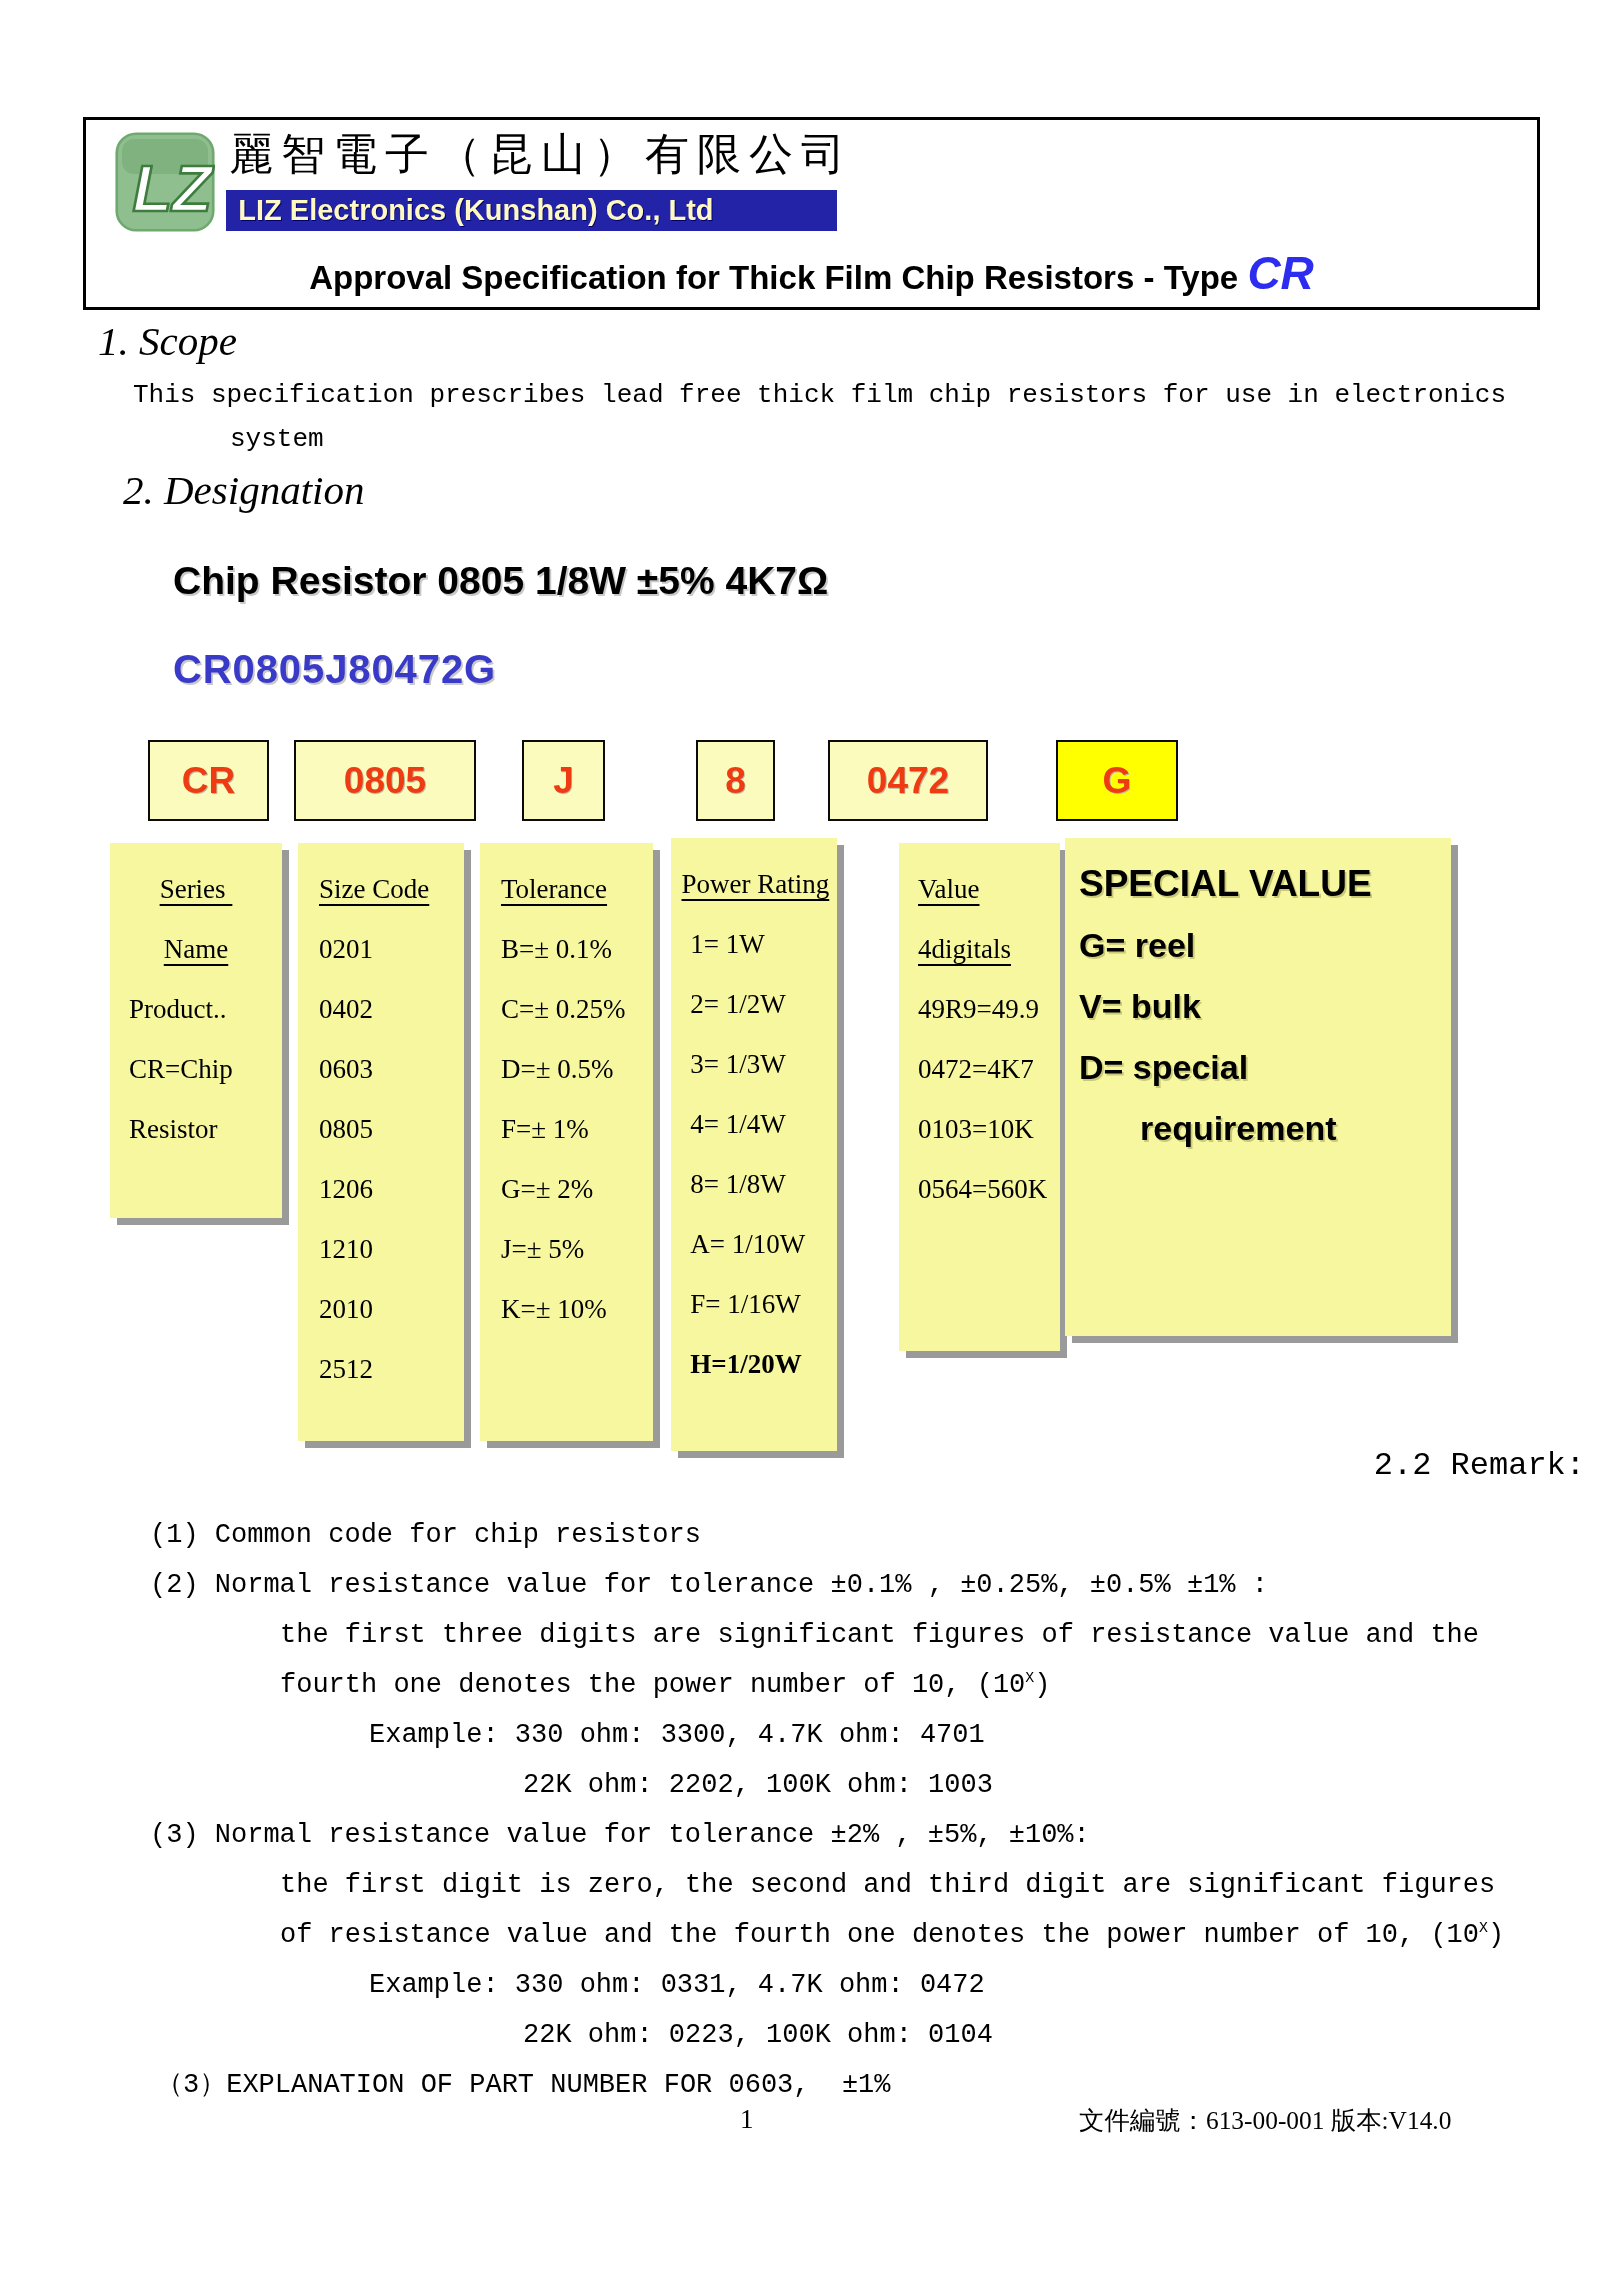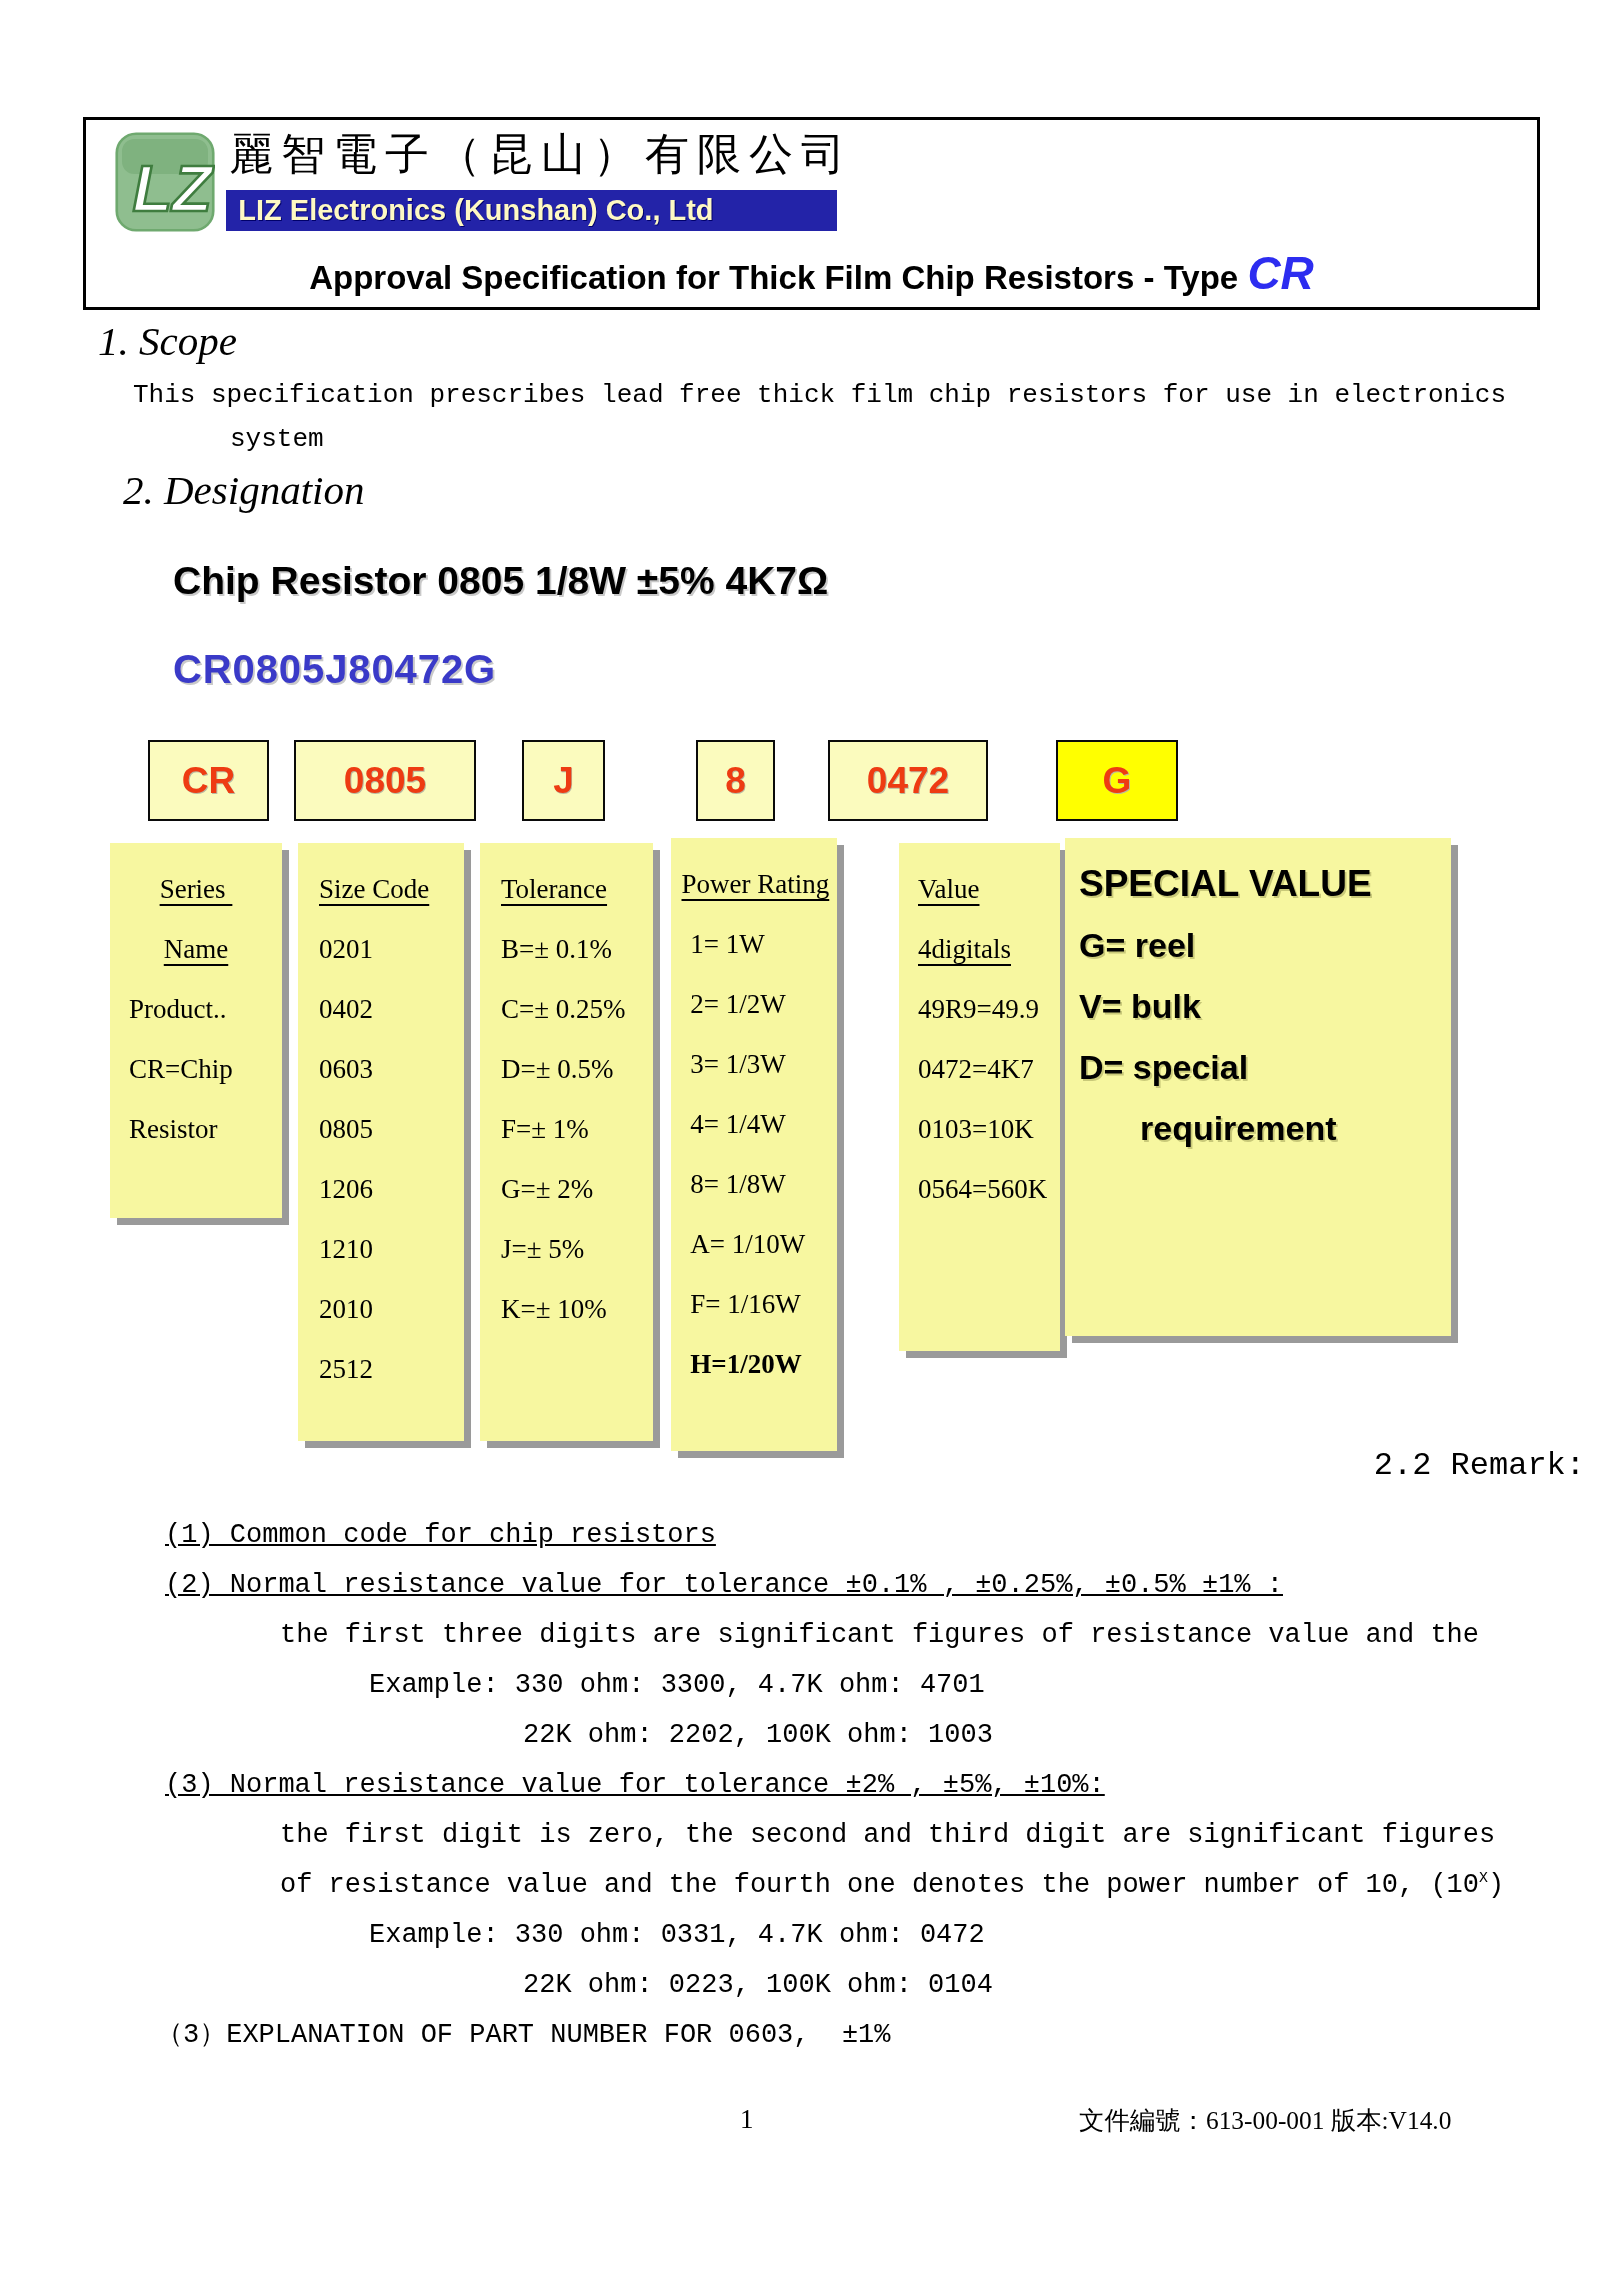--- a/index.html
+++ b/index.html
@@ -69,21 +69,21 @@
   .special-title{font-size:37px;height:61px;line-height:56px;text-shadow:1.8px 1.8px 0 #c9c979;white-space:pre;}
   .panel-special-value .panel-item{font-size:34px;height:61px;line-height:56px;
                                    text-shadow:1.8px 1.8px 0 #c9c979;}
   .panel-special-value .panel-item:last-child{padding-left:61px;}
 
   
   .remark{position:absolute;left:96px;top:1447px;width:1489px;
           font-family:"Liberation Mono",monospace;font-size:27px;}
   .remark-heading{font-size:32px;height:66px;white-space:pre;text-align:right;}
   .r-line{height:50px;line-height:44px;white-space:pre;}
-  .r-ind-1{margin-left:69px;text-decoration:underline;}
+  .r-ind-1{margin-left:54px;}
   .r-ind-2{margin-left:184px;}
   .r-ind-3{margin-left:273px;}
   .r-ind-4{margin-left:427px;}
   .r-ind-5{margin-left:60px;}
   .r-sup{vertical-align:super;font-size:0.55em;line-height:0;}
 
   
   .footer-page{position:absolute;left:740px;top:2104px;font-size:27px;
                font-family:"Liberation Serif",serif;}
   .footer-doc{position:absolute;left:1079px;top:2104px;font-size:25.4px;
@@ -177,20 +177,21 @@
       <div class="panel-item">D= special</div>
       <div class="panel-item">requirement</div>
     </div>
   </div>
 
 <div class="remark" id="remark">
   <div class="remark-heading">2.2 Remark:</div>
 <div class="r-line r-ind-1">(1) Common code for chip resistors</div>
     <div class="r-line r-ind-1">(2) Normal resistance value for tolerance ±0.1% , ±0.25%, ±0.5% ±1% :</div>
     <div class="r-line r-ind-2">the first three digits are significant figures of resistance value and the</div>
+    <div class="r-line r-ind-2">fourth one denotes the power number of 10, (10<span class="r-sup">X</span>)</div>
     <div class="r-line r-ind-3">Example: 330 ohm: 3300, 4.7K ohm: 4701</div>
     <div class="r-line r-ind-4">22K ohm: 2202, 100K ohm: 1003</div>
     <div class="r-line r-ind-1">(3) Normal resistance value for tolerance ±2% , ±5%, ±10%:</div>
     <div class="r-line r-ind-2">the first digit is zero, the second and third digit are significant figures</div>
     <div class="r-line r-ind-2">of resistance value and the fourth one denotes the power number of 10, (10<span class="r-sup">X</span>)</div>
     <div class="r-line r-ind-3">Example: 330 ohm: 0331, 4.7K ohm: 0472</div>
     <div class="r-line r-ind-4">22K ohm: 0223, 100K ohm: 0104</div>
     <div class="r-line r-ind-5">（3）EXPLANATION OF PART NUMBER FOR 0603,  ±1%</div>
   </div>
 

